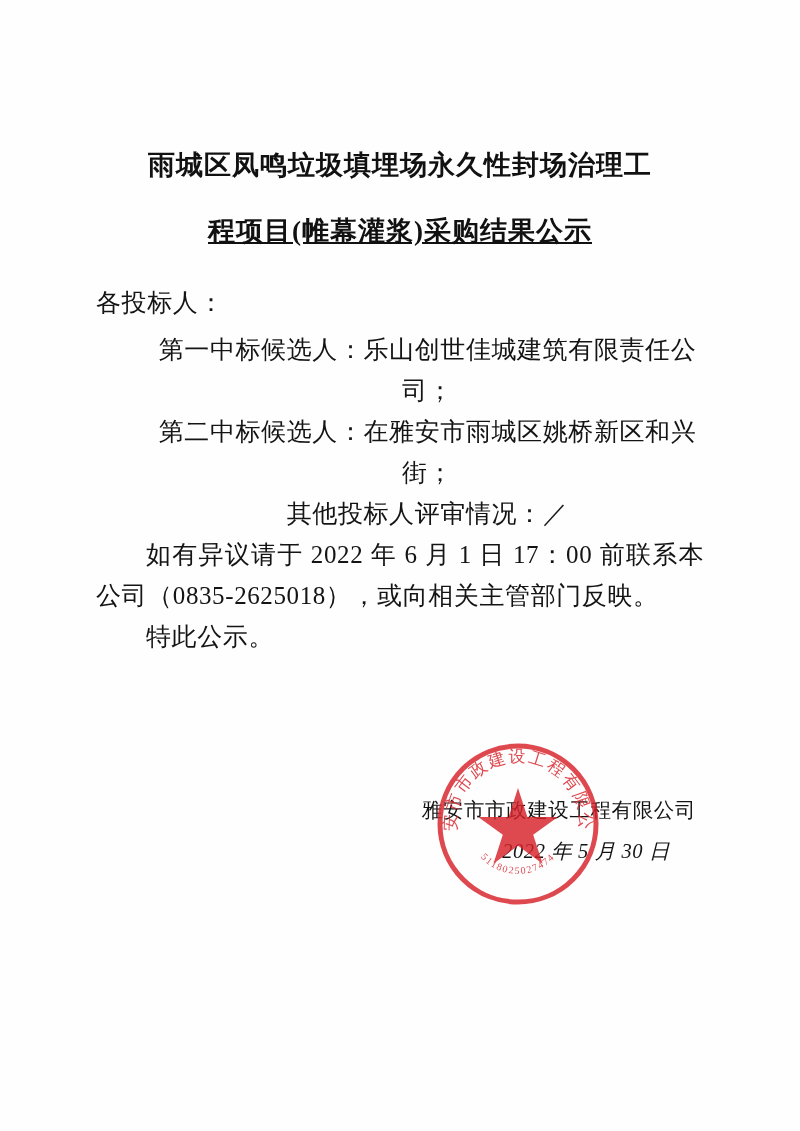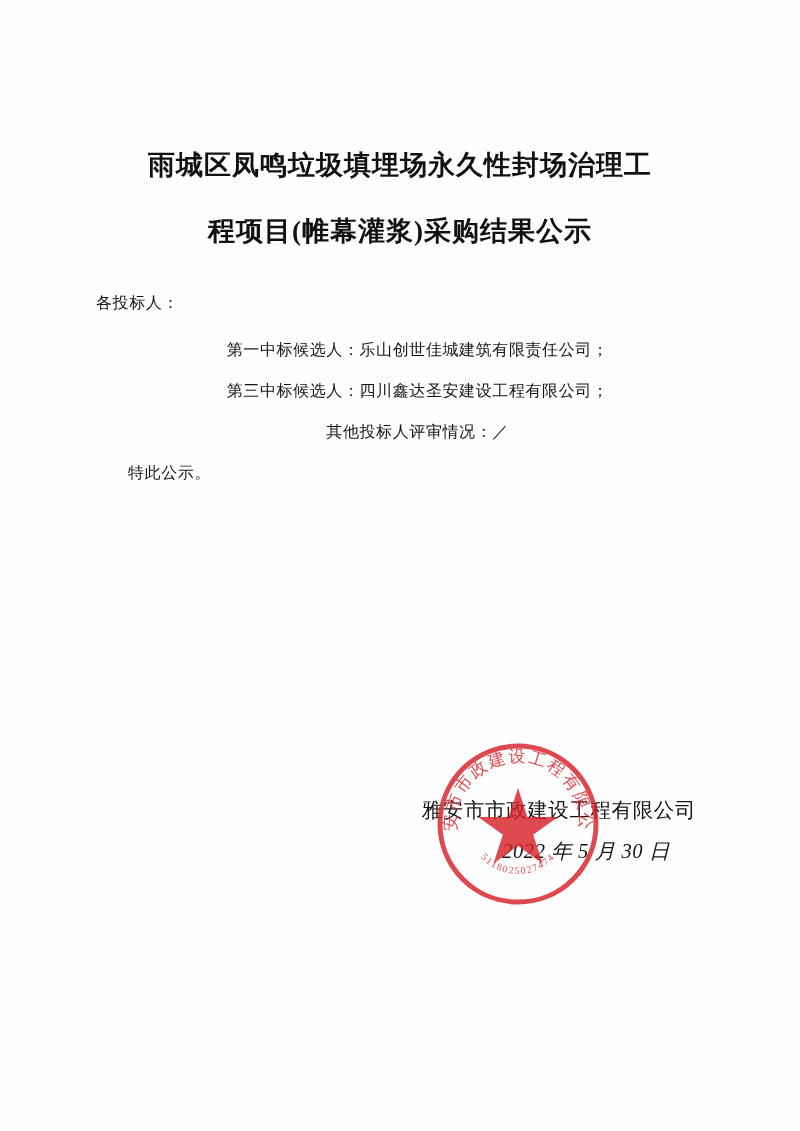--- a/index.html
+++ b/index.html
@@ -38,23 +38,24 @@
     font-weight: bold;
     line-height: 66px;
     text-align: center;
     letter-spacing: 1px;
     color: #111;
     margin: 0 0 18px 0;
     font-family: "Liberation Serif", "DejaVu Serif", serif;
   }
   .doc-title .line2 {
     display: block;
+    text-decoration: underline;
   }
   .body-text {
-    font-size: 16px;
+    font-size: 25px;
     line-height: 41px;
     color: #141414;
     letter-spacing: 0.6px;
   }
   .p-salutation {
     margin: 12px 0 0 0;
   }
   .p-indent {
     margin: 0;
     text-indent: 2em;
@@ -114,23 +115,24 @@
 
       <h1 class="doc-title">
         <span>雨城区凤鸣垃圾填埋场永久性封场治理工</span>
         <span class="line2">程项目(帷幕灌浆)采购结果公示</span>
       </h1>
 
       <p class="body-text p-salutation">各投标人：</p>
 
 
       <p class="body-text p-sub p-gap">第一中标候选人：乐山创世佳城建筑有限责任公司；</p>
-      <p class="body-text p-sub">第三中标候选人：四川鑫达圣安建设工程有限公司；</p>
+      <p class="body-text p-sub">第二中标候选人：在雅安市雨城区姚桥新区和兴街；</p>
       <p class="body-text p-sub">其他投标人评审情况：／</p>
 
+      <p class="body-text p-indent">如有异议请于 2022 年 6 月 1 日 17：00 前联系本公司（0835-2625018），或向相关主管部门反映。</p>
 
       <p class="body-text p-indent">特此公示。</p>
 
     </div>
 
     <div class="sign-block">
       <span class="sign-line">雅安市市政建设工程有限公司</span>
       <span class="sign-line sign-date">2022 年 5 月 30 日</span>
     </div>
 

